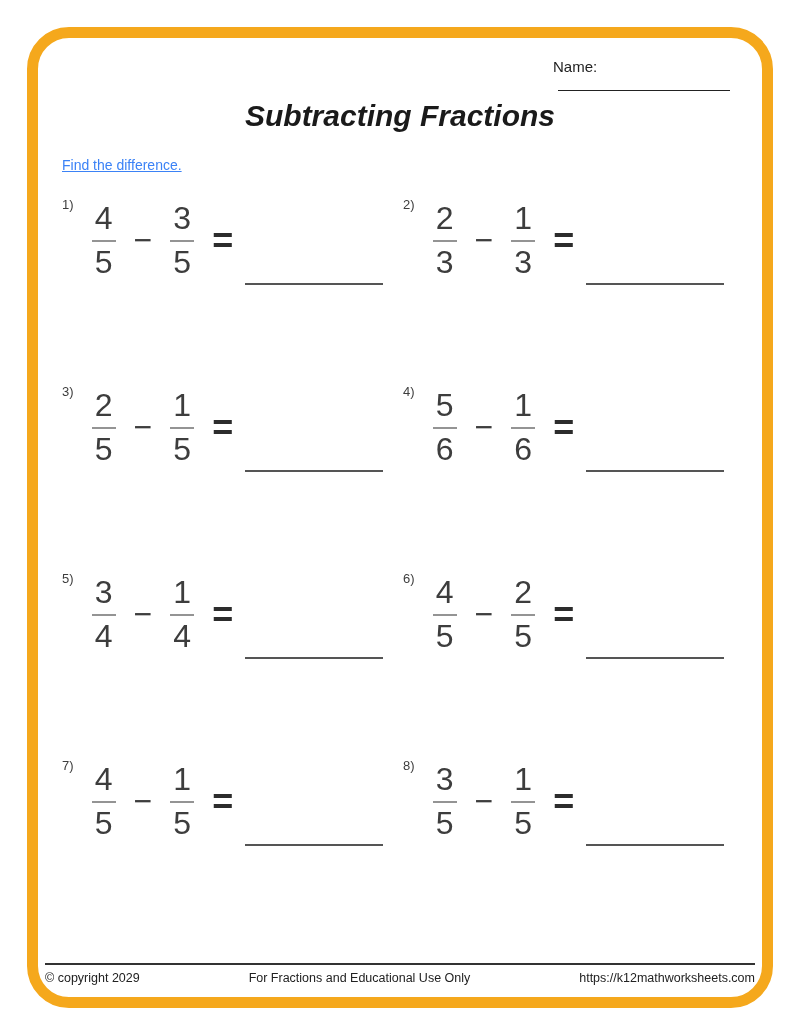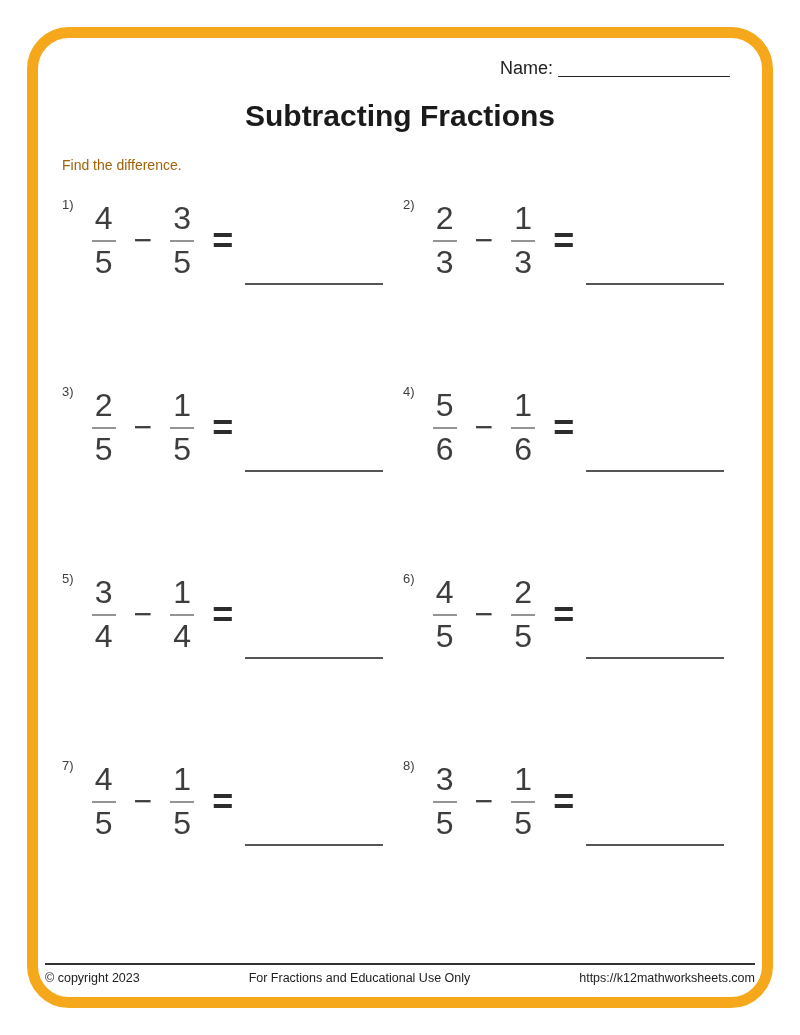--- a/index.html
+++ b/index.html
@@ -7,32 +7,32 @@
   body { font-family:"Liberation Sans", sans-serif; }
   .page {
     position:relative; width:800px; height:1035px; background:#ffffff; overflow:hidden;
   }
   .border-frame {
     position:absolute; top:27px; left:27px; right:27px; bottom:27px;
     border:11px solid #F5A81C; border-radius:42px; pointer-events:none;
   }
   .name-block {
     position:absolute; top:58px; right:70px;
-    font-size:18px; color:#222; display:flex; align-items:center;
+    font-size:15px; color:#222; display:flex; align-items:flex-start;flex-direction:column;
   }
   .name-line {
     display:inline-block; width:172px; height:16px;
     border-bottom:1.6px solid #222; margin-left:5px;
   }
   .title {
     position:absolute; top:99px; left:0; width:100%;
-    text-align:center; font-size:30px; font-weight:bold; color:#1a1a1a;
+    text-align:center; font-size:30px; font-weight:bold; color:#1a1a1a;font-style:italic;
   }
   .instruction {
-    position:absolute; top:157px; left:62px; font-size:14px; color:#a16207;
+    position:absolute; top:157px; left:62px; font-size:14px; color:#3b82f6;text-decoration:underline;
   }
   .problems-grid {
     position:absolute; top:196px; left:62px; width:682px;
     display:grid; grid-template-columns:341px 341px; grid-auto-rows:187px;
   }
   .problem { display:flex; align-items:flex-start; }
   .pnum {
     font-size:13px; color:#3d3d3d; margin-right:14px; padding-top:1px; flex:none;
   }
   .expr { display:flex; align-items:center; padding-top:6px; }
@@ -225,18 +225,18 @@
         <span class="eq">=</span>
         <span class="blank"></span>
       </span>
     </div>
 
   </div>
 
   <div class="footer">
     <div class="footer-rule"></div>
     <div class="footer-row">
-      <span>© copyright 2023</span>
+      <span>© copyright 2029</span>
       <span>For Fractions and Educational Use Only</span>
       <span>https://k12mathworksheets.com</span>
     </div>
   </div>
 </div>
 
 </body></html>

